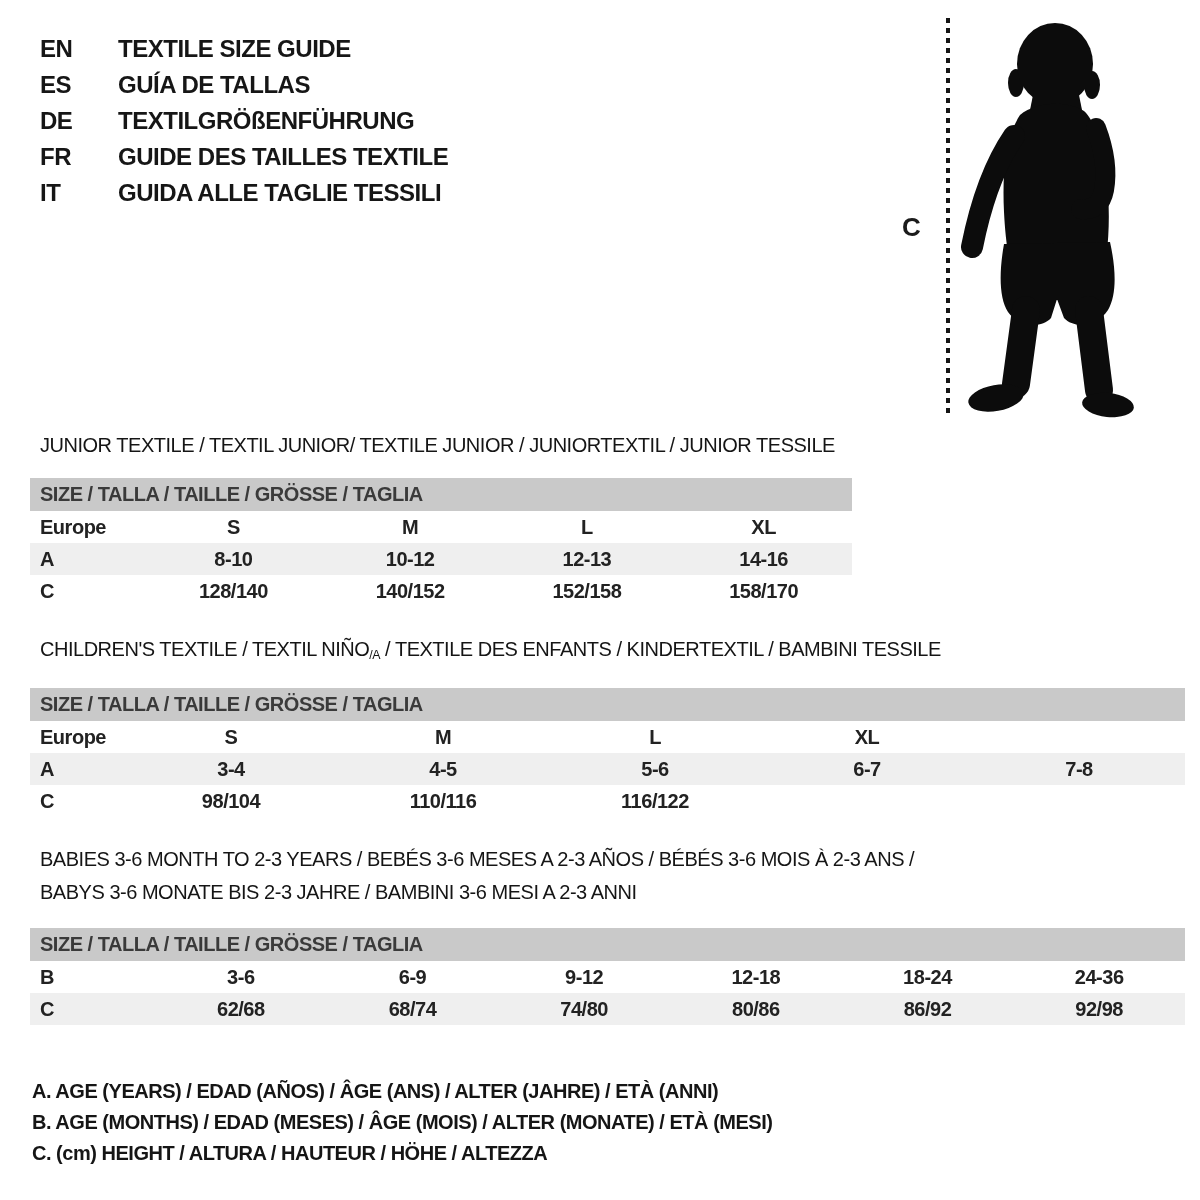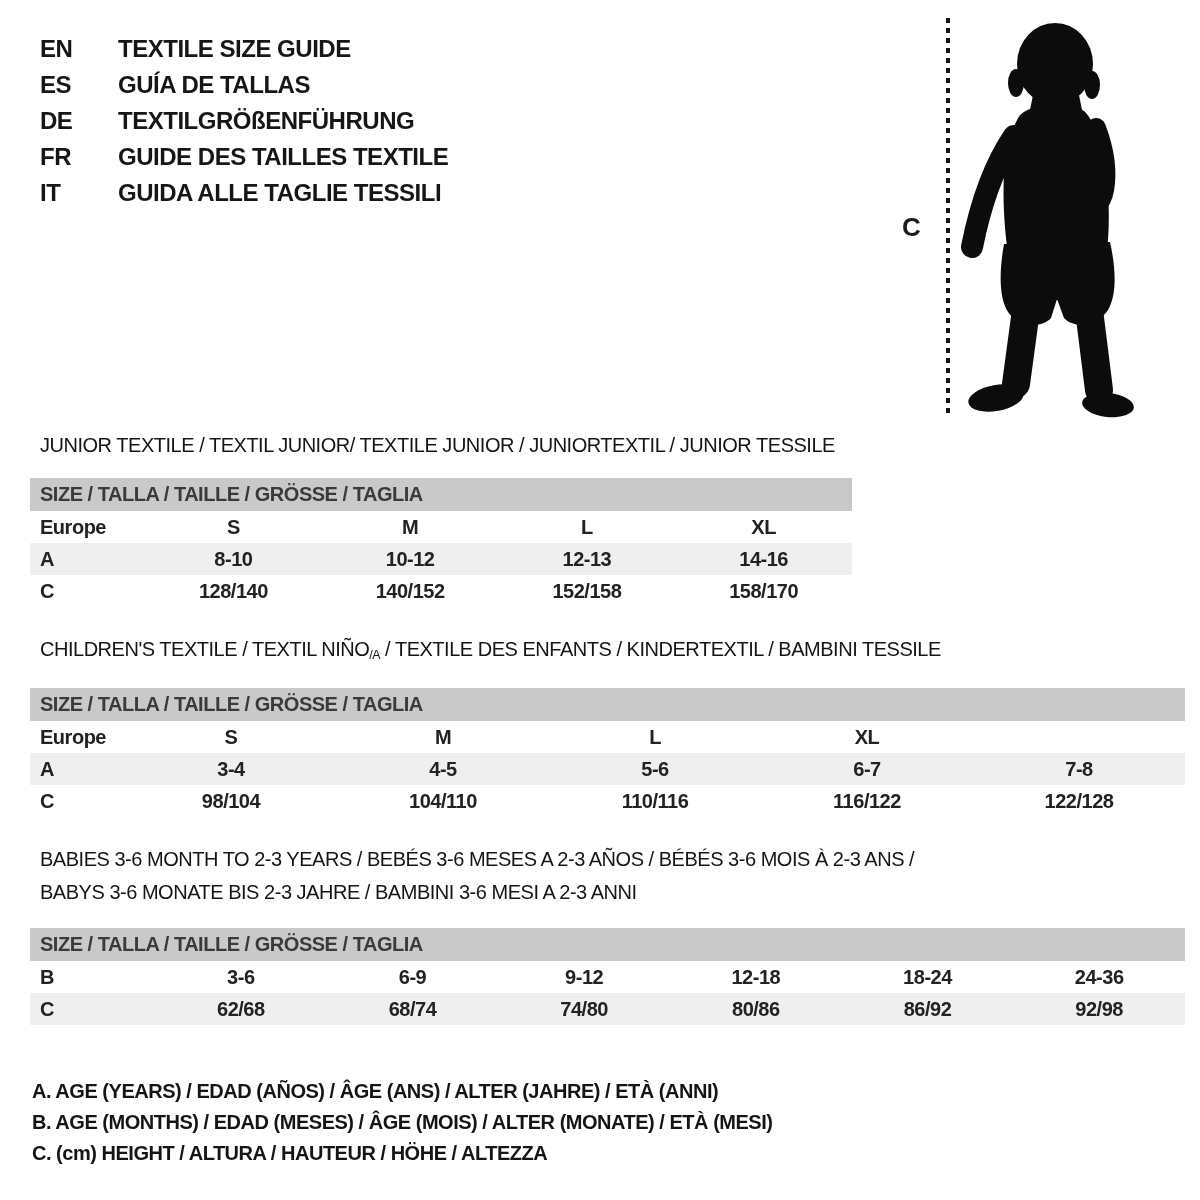--- a/index.html
+++ b/index.html
@@ -143,24 +143,22 @@
       <span class="rlabel">A</span>
       <span class="cell">3-4</span>
       <span class="cell">4-5</span>
       <span class="cell">5-6</span>
       <span class="cell">6-7</span>
       <span class="cell">7-8</span>
     </div>
     <div class="trow cols5">
       <span class="rlabel">C</span>
       <span class="cell">98/104</span>
-      <span class="cell">104/110</span>
       <span class="cell">110/116</span>
       <span class="cell">116/122</span>
-      <span class="cell">122/128</span>
     </div>
   </div>
 
   <h2 class="title t-babies">
     <span style="display:block">BABIES 3-6 MONTH TO 2-3 YEARS / BEBÉS 3-6 MESES A 2-3 AÑOS / BÉBÉS 3-6 MOIS À 2-3 ANS /</span>
     <span style="display:block">BABYS 3-6 MONATE BIS 2-3 JAHRE / BAMBINI 3-6 MESI A 2-3 ANNI</span>
   </h2>
   <div class="table tbl-babies">
     <div class="thead">SIZE / TALLA / TAILLE / GRÖSSE / TAGLIA</div>
     <div class="trow cols6">

